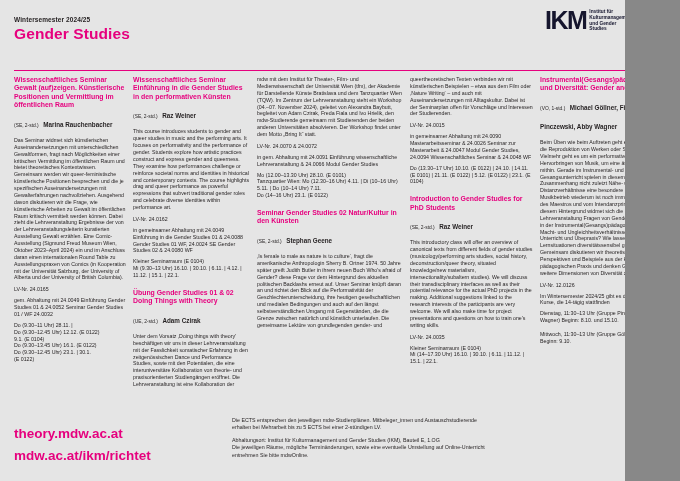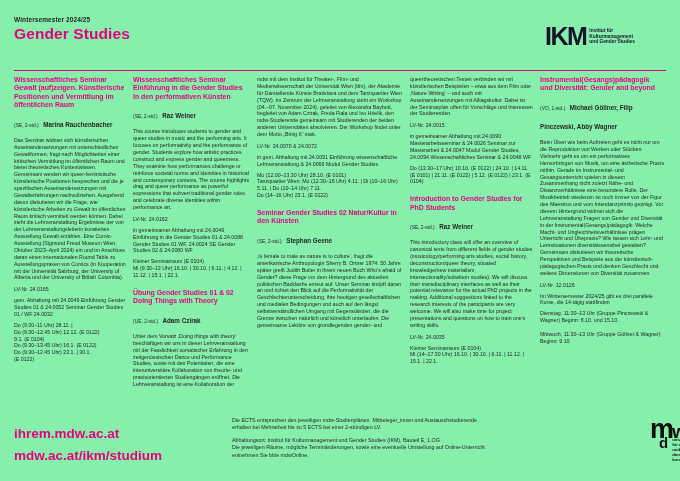--- a/index.html
+++ b/index.html
@@ -1,22 +1,22 @@
 <!DOCTYPE html>
 <html><head>
 <meta charset="utf-8">
 <style>
   html,body{margin:0;padding:0;background:#888;}
-  .page{position:relative;width:680px;height:481px;background:#86efac;overflow:hidden;
+  .page{position:relative;width:625px;height:481px;background:#e5e5e5;overflow:hidden;
         font-family:"Liberation Sans",sans-serif;color:#1a1a1a;}
   
   .hdr{position:absolute;left:14px;top:16px;}
   .semester{font-size:6.5px;font-weight:700;color:#231f20;letter-spacing:.1px;}
   .prog-title{font-size:15.5px;font-weight:600;color:#e6007e;margin-top:2px;letter-spacing:.1px;}
-  .ikm{position:absolute;left:545px;top:24px;display:flex;align-items:center;}
+  .ikm{position:absolute;left:545px;top:8px;display:flex;align-items:center;}
   .ikm-acronym{font-size:25px;font-weight:800;color:#15152d;letter-spacing:-1.5px;line-height:1;}
   .ikm-lines{margin-left:3px;font-size:4.8px;font-weight:700;color:#15152d;line-height:1.25;}
   .rule{position:absolute;left:14px;top:70px;width:652px;height:1.4px;background:#e6007e;}
   
   .cols{position:absolute;left:14px;top:76px;width:652px;display:flex;}
   .col{flex:0 0 auto;}
   .col1{width:112px;margin-right:7px;}
   .col2{width:117px;margin-right:7px;}
   .col3{width:146px;margin-right:7px;}
   .col4{width:123px;margin-right:7px;}
@@ -156,22 +156,22 @@
         <p class="detail">Im Wintersemester 2024/25 gibt es drei parallele Kurse, die 14-tägig stattfinden</p>
         <p class="detail pre">Dienstag, 11:30–13 Uhr (Gruppe Pinczewski &amp; Wagner) Beginn: 8.10. und 15.10.
 
 Mittwoch, 11:30–13 Uhr (Gruppe Göllner &amp; Wagner) Beginn: 9.10.</p>
       </div>
     </div>
 
   </div>
 
   <div class="urls">
-    <a href="#">ihrem.mdw.ac.at</a>
-    <a href="#">mdw.ac.at/ikm/studium</a>
+    <a href="#">theory.mdw.ac.at</a>
+    <a href="#">mdw.ac.at/ikm/richtet</a>
   </div>
 
   <div class="foot-note">
     <p>Die ECTS entsprechen den jeweiligen mdw-Studienplänen. Mitbeleger_innen und Austauschstudierende erhalten bei Mehrarbeit bis zu 5 ECTS bei einer 2-stündigen LV.</p>
     <p class="pre">Abhaltungsort: Institut für Kulturmanagement und Gender Studies (IKM), Bauteil E, 1.OG
 Die jeweiligen Räume, mögliche Terminänderungen, sowie eine eventuelle Umstellung auf Online-Unterricht entnehmen Sie bitte mdwOnline.</p>
   </div>
 
   <div class="mdw-logo">
     <div class="mdw-row1">

